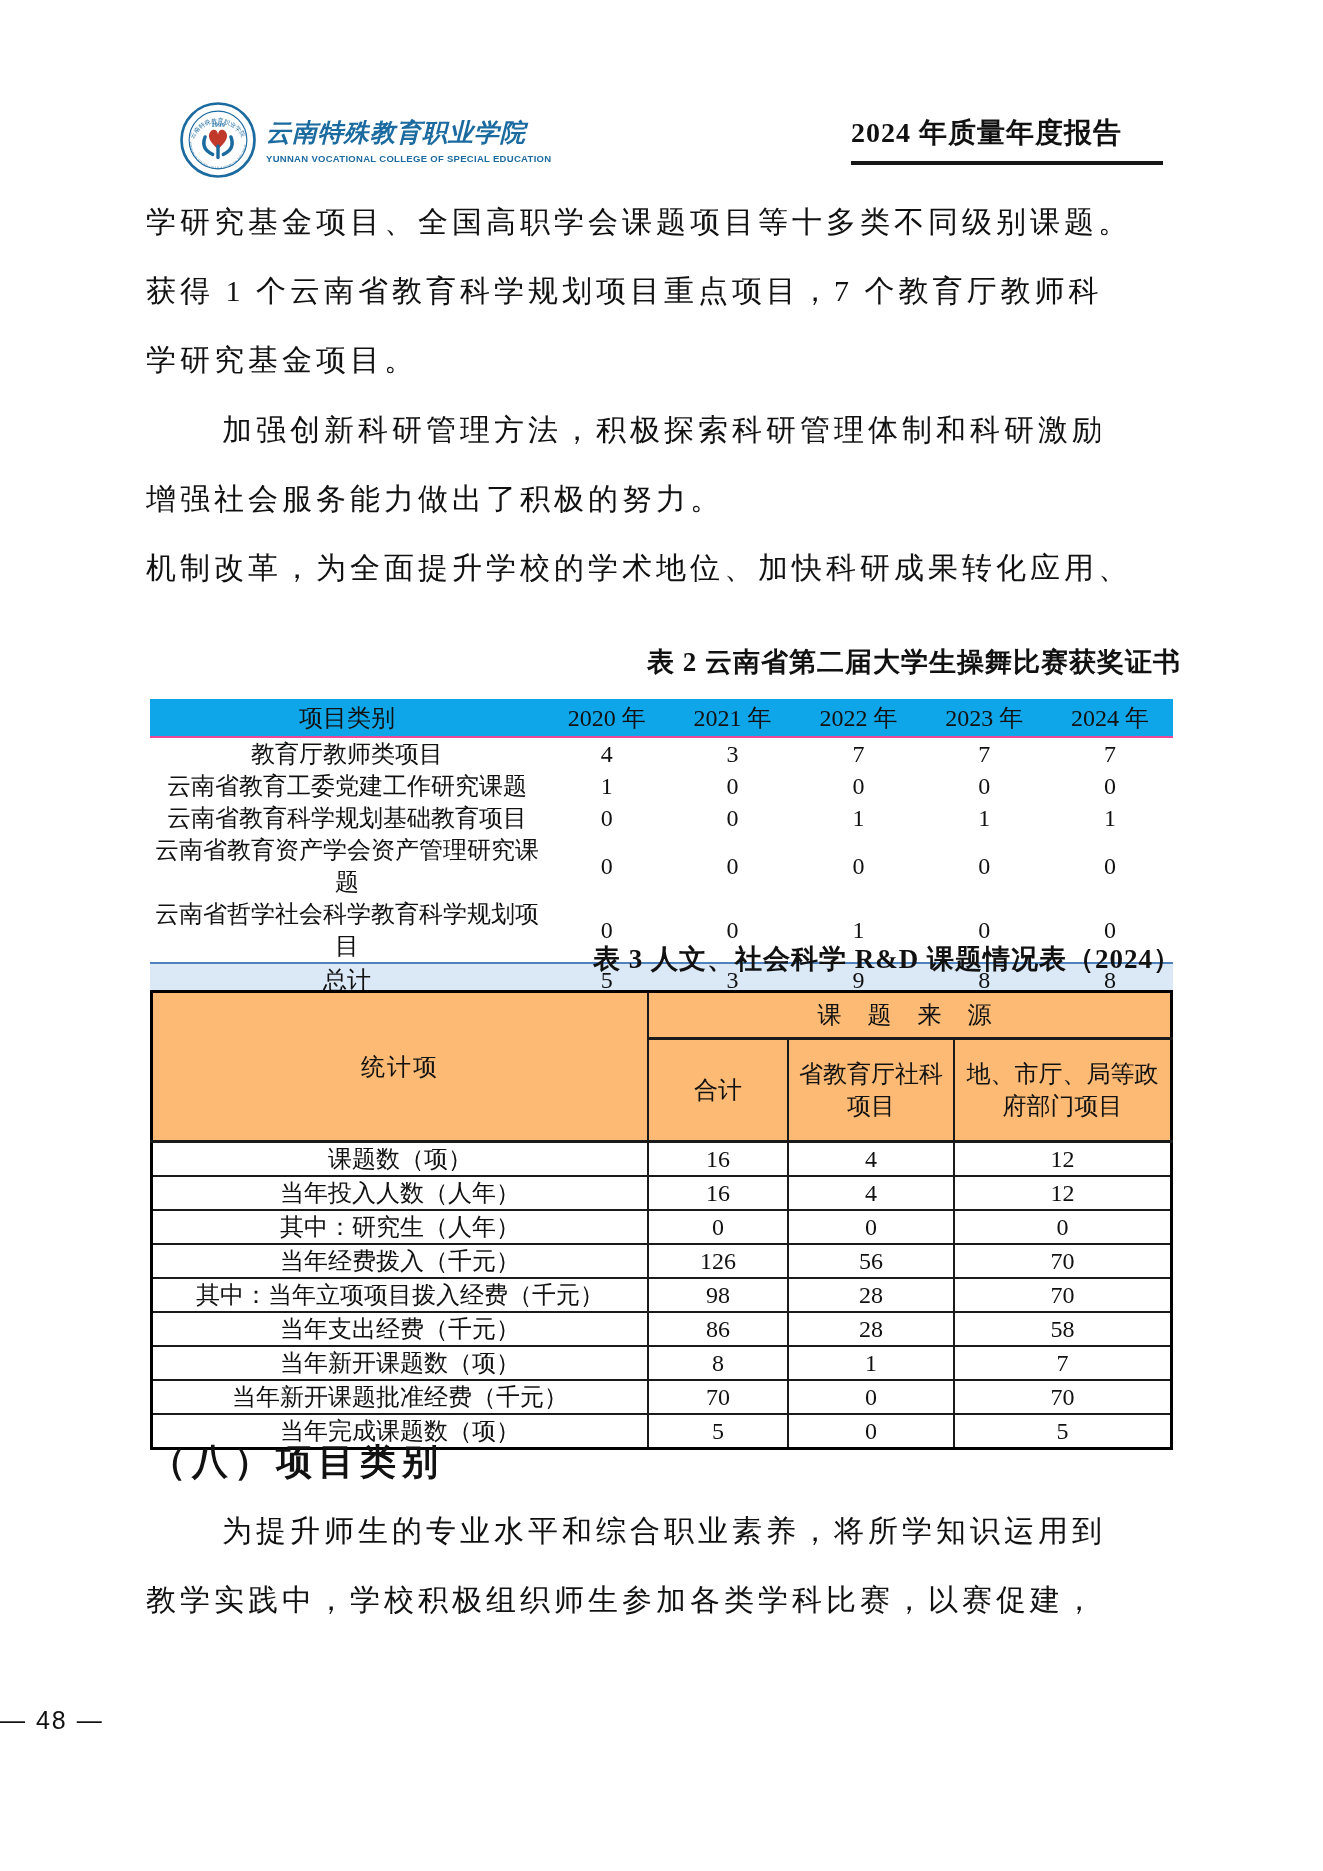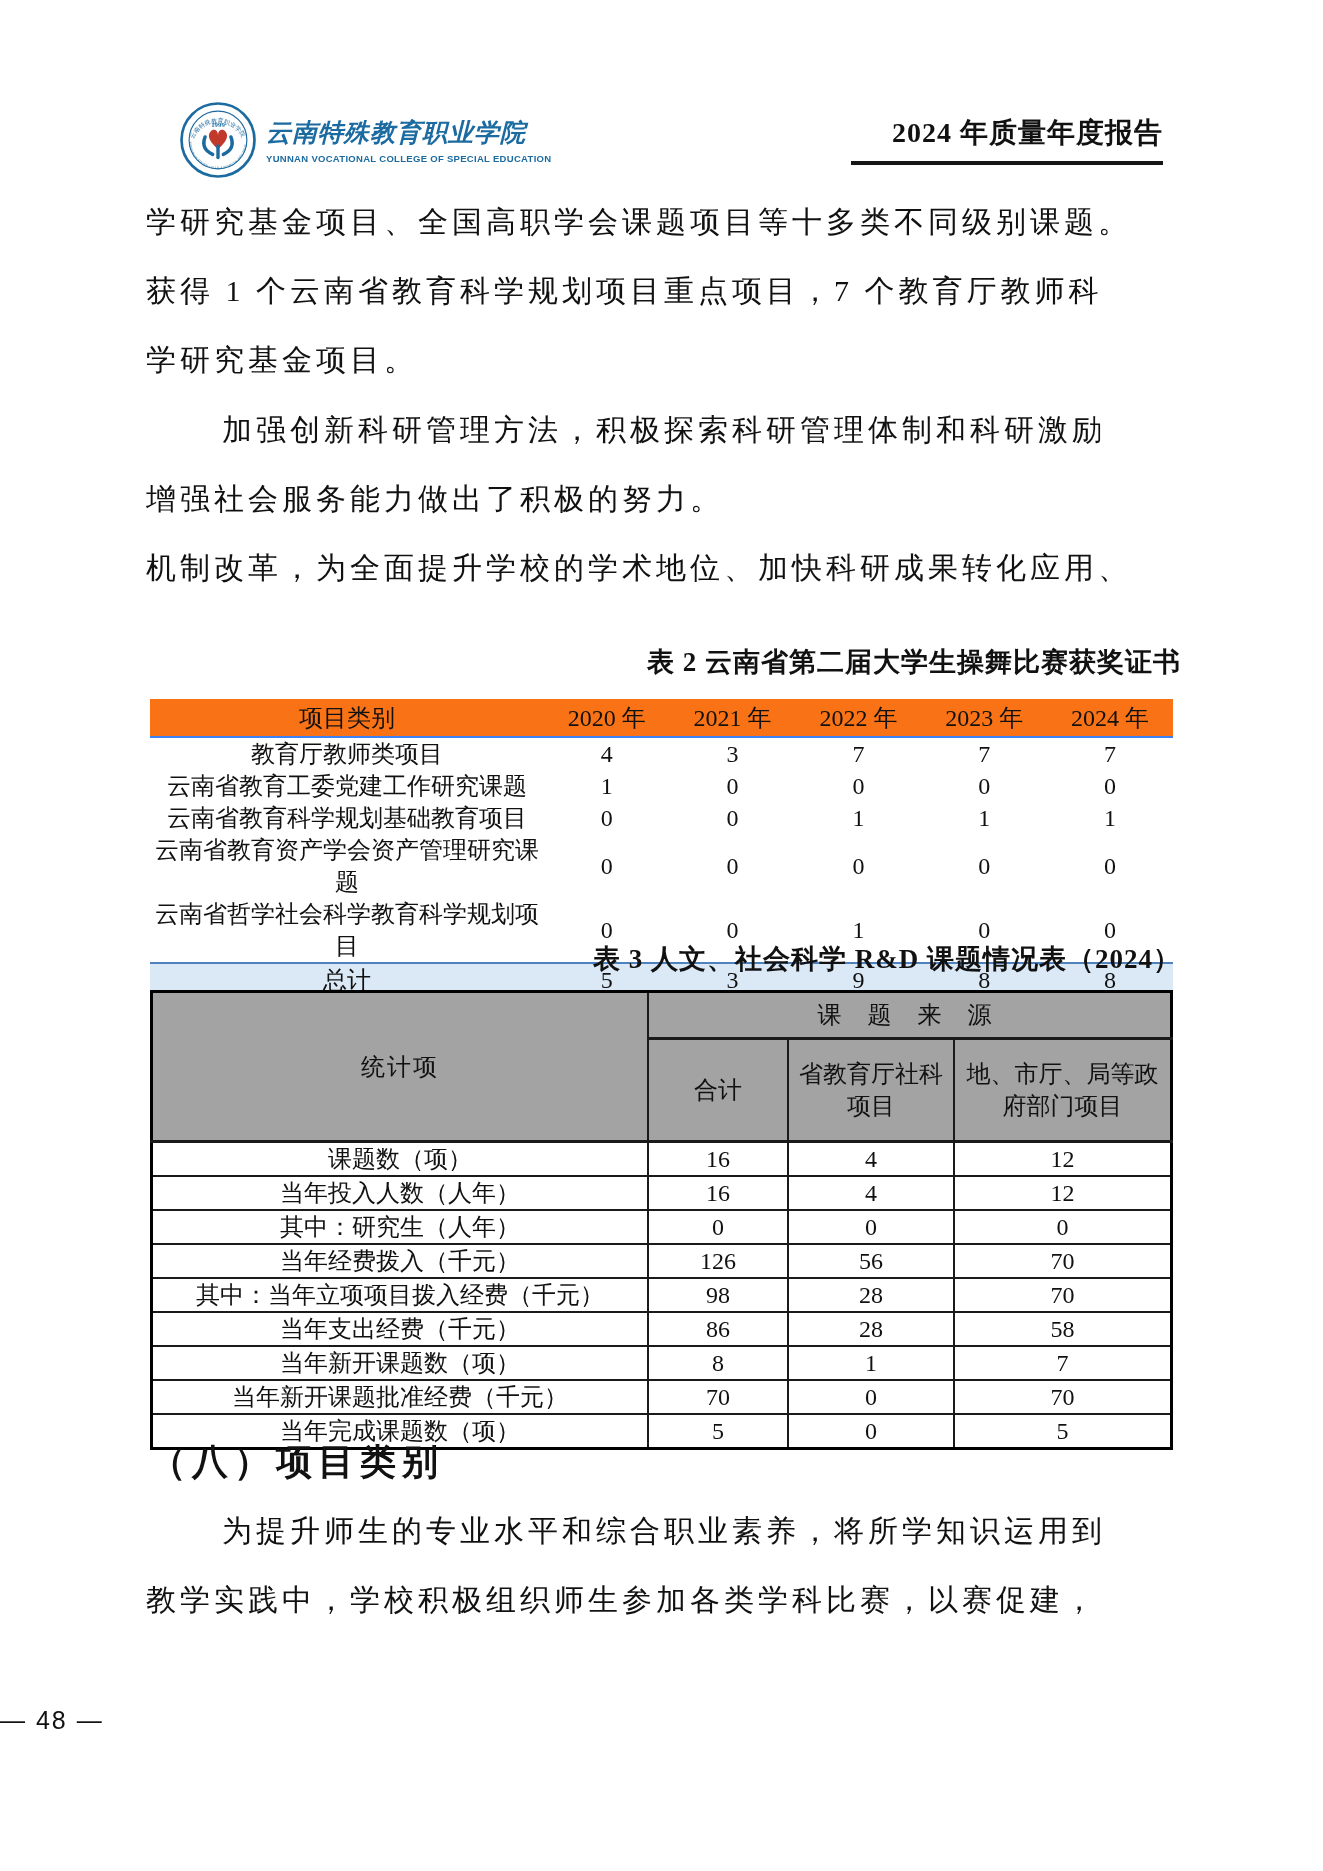--- a/index.html
+++ b/index.html
@@ -22,21 +22,21 @@
     font-size:25px; font-weight:bold; color:#1c6ba0;
     letter-spacing:1px; font-style:italic;
     font-family:"Liberation Serif","DejaVu Serif",serif;
   }
   .logo-names .en {
     margin-top:4px;
     font-size:9.5px; font-weight:bold; color:#1c6ba0;
     letter-spacing:0.3px;
     font-family:"Liberation Sans","DejaVu Sans",sans-serif;
   }
-  .title-block { position:absolute; top:114px; right:160px; width:312px; text-align:right; }
+  .title-block { position:absolute; top:114px; right:160px; width:312px; text-align:left; }
   .title-block .title { font-size:28px; font-weight:bold; white-space:nowrap; letter-spacing:1px; }
   .title-block .rule { margin-top:9px; width:100%; height:4px; background:#161616; }
 
   
   .para { position:absolute; left:146px; width:1035px; font-size:30px; }
   .para .line { height:69px; line-height:69px; letter-spacing:4px; white-space:nowrap; }
   .para.indent-first .line:first-child { text-indent:76px; }
   #para1 { top:187px; }
   #para2 { top:395px; }
   #para3 { top:1496px; }
@@ -48,35 +48,35 @@
   }
   #caption2 { top:644px; }
   #caption3 { top:941px; }
 
   
   #table2-wrap { position:absolute; left:150px; top:699px; width:1023px; }
   table { border-collapse:collapse; width:100%; table-layout:fixed; }
   .t2 { font-size:24px; }
   .t2 th, .t2 td { text-align:center; font-weight:normal; padding:0; }
   .t2 thead th {
-    height:37px; background:#f97316;
-    border-bottom:2px solid #3b82f6;
+    height:37px; background:#0ea5e9;
+    border-bottom:2px solid #ec4899;
   }
   .t2 tbody td { height:29px; }
   .t2 tfoot td {
     height:31px; background:#dbe9f6;
     border-top:2px solid #4f81bd;
     border-bottom:2px solid #a16207;
   }
 
   
   #table3-wrap { position:absolute; left:150px; top:990px; width:1023px; }
   .t3 { font-size:24px; border:3px solid #000; }
   .t3 th, .t3 td { border:2px solid #1a1a1a; text-align:center; font-weight:normal; padding:0 6px; }
-  .t3 thead th { background:#a3a3a3; }
+  .t3 thead th { background:#fdba74; }
   .t3 thead tr.group-row th { height:44px; letter-spacing:10px; }
   .t3 thead tr.sub-row th { height:100px; line-height:1.35; }
   .t3 thead { border-bottom:3px solid #1a1a1a; }
   .t3 th.group-cell { border-bottom:3px solid #1a1a1a; }
   .t3 tbody td { height:28px; }
 
   
   #heading8 {
     position:absolute; left:150px; top:1438px;
     font-size:36px; font-weight:bold; letter-spacing:6px;

